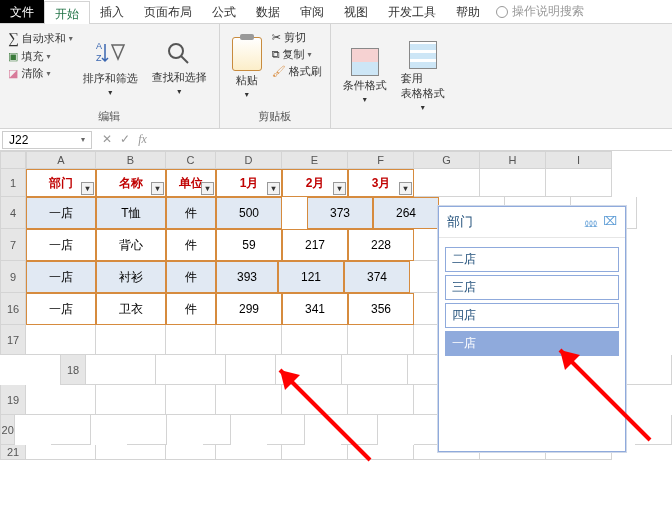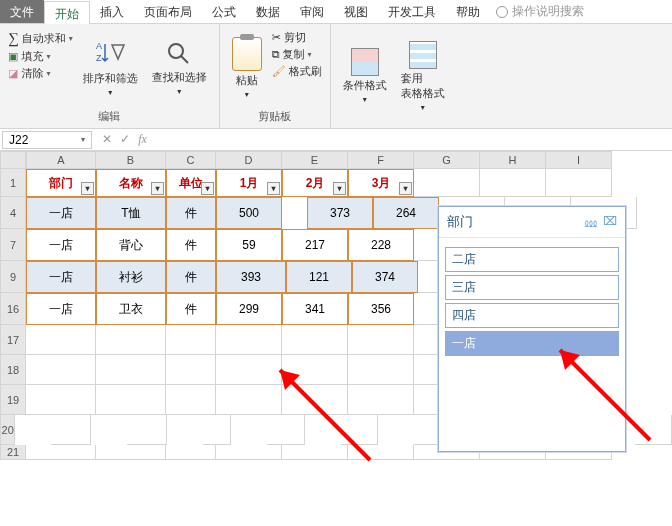--- a/index.html
+++ b/index.html
@@ -1,19 +1,19 @@
 <!DOCTYPE html>
 <html><head>
 <meta charset="utf-8">
 <style>
 *{box-sizing:border-box;margin:0;padding:0;font-family:"Microsoft YaHei",SimSun,Arial,sans-serif}
 body{background:#fff;width:672px;height:526px;overflow:hidden;font-size:12px;position:relative}
 .menubar{background:#fff;display:flex;align-items:stretch;height:24px;border-bottom:1px solid #d4d4d4}
 .menu-tab{padding:4px 10px;font-size:12px;color:#333;cursor:pointer}
-.menu-tab.file{background:#737373;color:#fff}
+.menu-tab.file{background:#000000;color:#fff}
 .menu-tab.active{background:#fff;color:#217346;border:1px solid #d4d4d4;border-bottom:none;position:relative;top:1px}
 .tell-me{display:flex;align-items:center;color:#999;gap:4px;padding:4px 6px}
 .bulb{width:12px;height:12px;border-radius:50%;border:1px solid #999;display:inline-block}
 .ribbon{background:#f3f3f3;border-bottom:1px solid #d4d4d4;height:105px;display:flex}
 .grp{border-right:1px solid #d4d4d4;padding:4px 8px;display:flex;flex-direction:column;height:100%}
 .grp-body{flex:1;display:flex;gap:6px}
 .grp-label{text-align:center;font-size:11px;color:#555;padding-top:2px}
 .mini-row{display:flex;align-items:center;gap:3px;font-size:11px;color:#333;margin:2px 0}
 .mini-row .dd{font-size:8px;color:#666}
 .sigma{font-family:serif;font-size:15px}
@@ -225,21 +225,21 @@
         <div class="cell tbl-c" style="width: 66px;">228</div>
         <div class="cell" style="width: 66px;"></div>
         <div class="cell" style="width: 66px;"></div>
         <div class="cell" style="width: 66px;"></div>
       </div>
       <div class="row" style="height: 32px;">
         <div class="row-h">9</div>
         <div class="cell tbl-c alt" style="width: 70px;">一店</div>
         <div class="cell tbl-c alt" style="width: 70px;">衬衫</div>
         <div class="cell tbl-c alt" style="width: 50px;">件</div>
-        <div class="cell tbl-c alt" style="width: 70px;">393</div>
+        <div class="cell tbl-c alt" style="width: 62px;">393</div>
         <div class="cell tbl-c alt" style="width: 66px;">121</div>
         <div class="cell tbl-c alt" style="width: 66px;">374</div>
         <div class="cell" style="width: 66px;"></div>
         <div class="cell" style="width: 66px;"></div>
         <div class="cell" style="width: 66px;"></div>
       </div>
       <div class="row" style="height: 32px;">
         <div class="row-h">16</div>
         <div class="cell tbl-c" style="width: 70px;">一店</div>
         <div class="cell tbl-c" style="width: 70px;">卫衣</div>
@@ -256,21 +256,21 @@
         <div class="cell" style="width: 70px;"></div>
         <div class="cell" style="width: 70px;"></div>
         <div class="cell" style="width: 50px;"></div>
         <div class="cell" style="width: 66px;"></div>
         <div class="cell" style="width: 66px;"></div>
         <div class="cell" style="width: 66px;"></div>
         <div class="cell" style="width: 66px;"></div>
         <div class="cell" style="width: 66px;"></div>
         <div class="cell" style="width: 66px;"></div>
       </div>
-      <div class="row" style="height: 30px;">
+      <div class="row" style="height: 30px; justify-content: flex-end;">
         <div class="row-h">18</div>
         <div class="cell" style="width: 70px;"></div>
         <div class="cell" style="width: 70px;"></div>
         <div class="cell" style="width: 50px;"></div>
         <div class="cell" style="width: 66px;"></div>
         <div class="cell" style="width: 66px;"></div>
         <div class="cell" style="width: 66px;"></div>
         <div class="cell" style="width: 66px;"></div>
         <div class="cell" style="width: 66px;"></div>
         <div class="cell" style="width: 66px;"></div>

